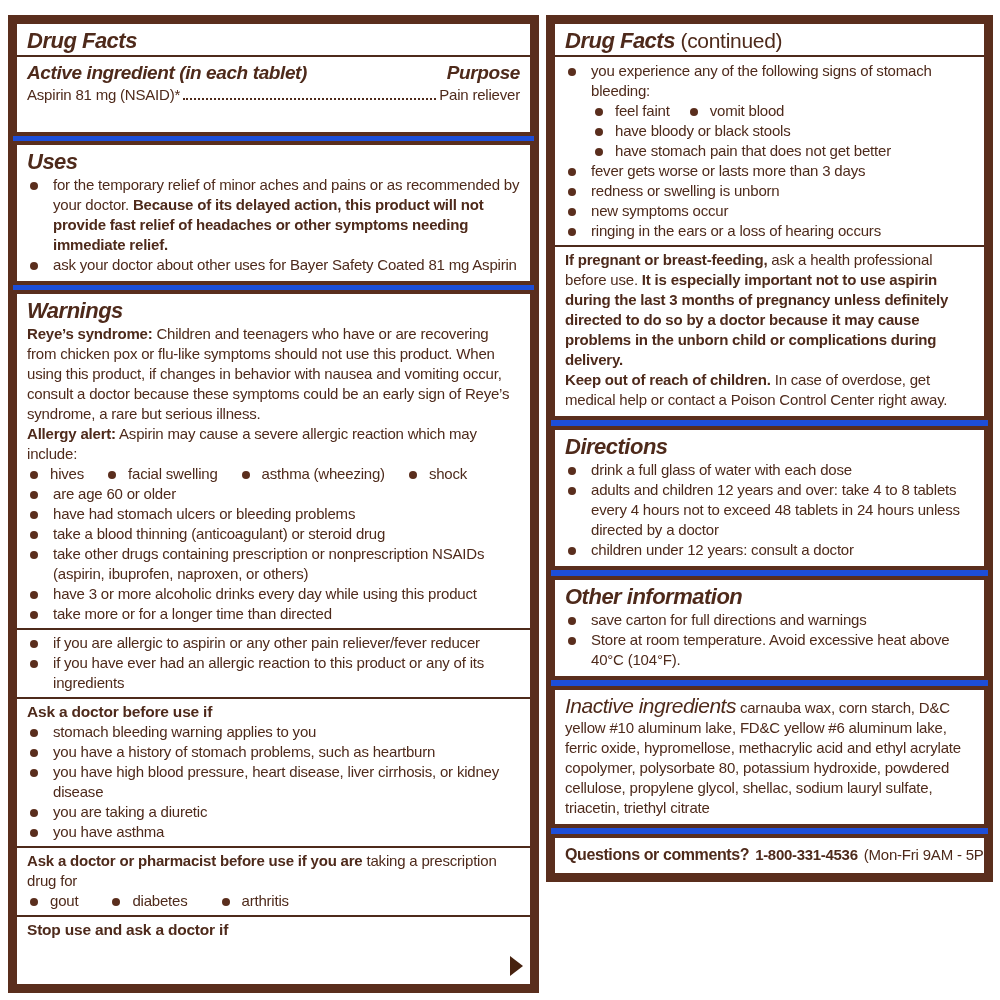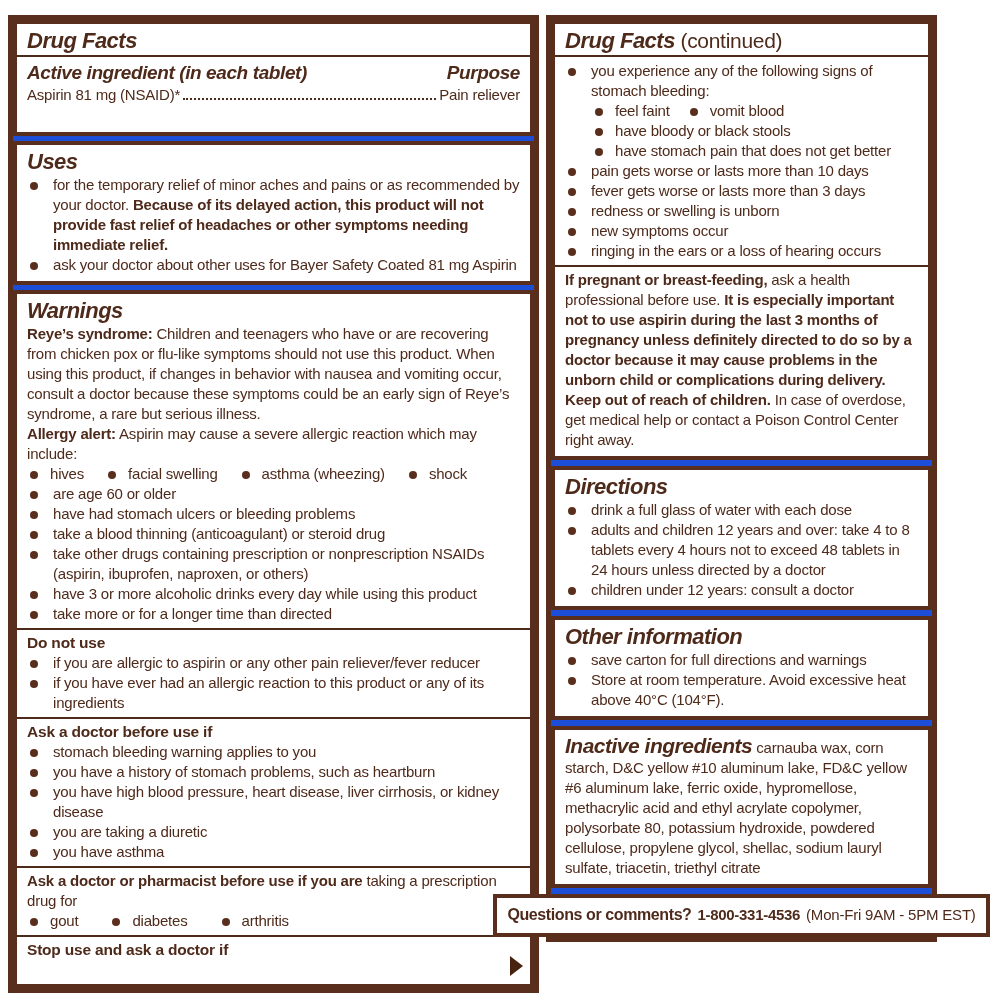--- a/index.html
+++ b/index.html
@@ -17,21 +17,21 @@
   }
   .column{
     position:absolute;
     border:5px solid var(--brown);
     background:#1d4ed8;
     display:flex;
     flex-direction:column;
     gap:5px;
   }
   .col-left{left:8px;top:15px;width:531px;height:978px;}
-  .col-right{left:546px;top:15px;width:391px;align-items:center;}
+  .col-right{left:546px;top:15px;width:447px;}
   .box{
     border:4px solid var(--brown);
     background:#fff;
     padding:3px 10px 6px 10px;
     overflow:hidden;
     position:relative;
   }
   .box.grow{flex:1;}
   .sec-title{
     font-size:22px;
@@ -75,21 +75,21 @@
   }
   .subhead{font-size:15.5px;font-weight:bold;line-height:20px;}
   .arrow{
     position:absolute;
     right:7px;bottom:8px;
     width:0;height:0;
     border-left:13px solid #47220f;
     border-top:10px solid transparent;
     border-bottom:10px solid transparent;
   }
-  .inactive-title{font-size:21px;font-weight:bold;font-style:italic;letter-spacing:-0.5px;margin-top:36px;}
+  .inactive-title{font-size:21px;font-weight:normal;font-style:italic;letter-spacing:-0.5px;margin-top:36px;}
   .q-row{display:flex;align-items:baseline;gap:6px;white-space:nowrap;font-size:15px;}
   .q-title{font-size:16px;font-weight:bold;letter-spacing:-0.4px;line-height:24px;}
   .q-phone{font-weight:bold;letter-spacing:-0.3px;}
 </style>
 </head>
 <body>
 
 <div class="column col-left">
 
   <div class="box" style="min-height:116px;">
@@ -130,21 +130,20 @@
     <ul>
       <li class="bul">are age 60 or older</li>
       <li class="bul">have had stomach ulcers or bleeding problems</li>
       <li class="bul">take a blood thinning (anticoagulant) or steroid drug</li>
       <li class="bul">take other drugs containing prescription or nonprescription NSAIDs (aspirin, ibuprofen, naproxen, or others)</li>
       <li class="bul">have 3 or more alcoholic drinks every day while using this product</li>
       <li class="bul">take more or for a longer time than directed</li>
     </ul>
 
     <div class="divider"></div>
-    <div class="subhead">Do not use</div>
     <ul>
       <li class="bul">if you are allergic to aspirin or any other pain reliever/fever reducer</li>
       <li class="bul">if you have ever had an allergic reaction to this product or any of its ingredients</li>
     </ul>
 
     <div class="divider"></div>
     <div class="subhead">Ask a doctor before use if</div>
     <ul>
       <li class="bul">stomach bleeding warning applies to you</li>
       <li class="bul">you have a history of stomach problems, such as heartburn</li>
@@ -179,21 +178,20 @@
     </ul>
     <div class="inline-items sub">
       <span class="ib">feel faint</span>
       <span class="ib">vomit blood</span>
       <span class="ib">have bloody or black stools</span>
     </div>
     <div class="inline-items sub">
       <span class="ib">have stomach pain that does not get better</span>
     </div>
     <ul>
-      <li class="bul">pain gets worse or lasts more than 10 days</li>
       <li class="bul">fever gets worse or lasts more than 3 days</li>
       <li class="bul">redness or swelling is unborn</li>
       <li class="bul">new symptoms occur</li>
       <li class="bul">ringing in the ears or a loss of hearing occurs</li>
     </ul>
 
     <div class="divider"></div>
     <p><b>If pregnant or breast-feeding,</b><span> ask a health professional before use.  </span><b>It is especially important not to use aspirin during the last 3 months of pregnancy unless definitely directed to do so by a doctor because it may cause problems in the unborn child or complications during delivery.</b></p>
     <p><b>Keep out of reach of children.</b><span>  In case of overdose, get medical help or contact a Poison Control Center right away.</span></p>
   </div>

